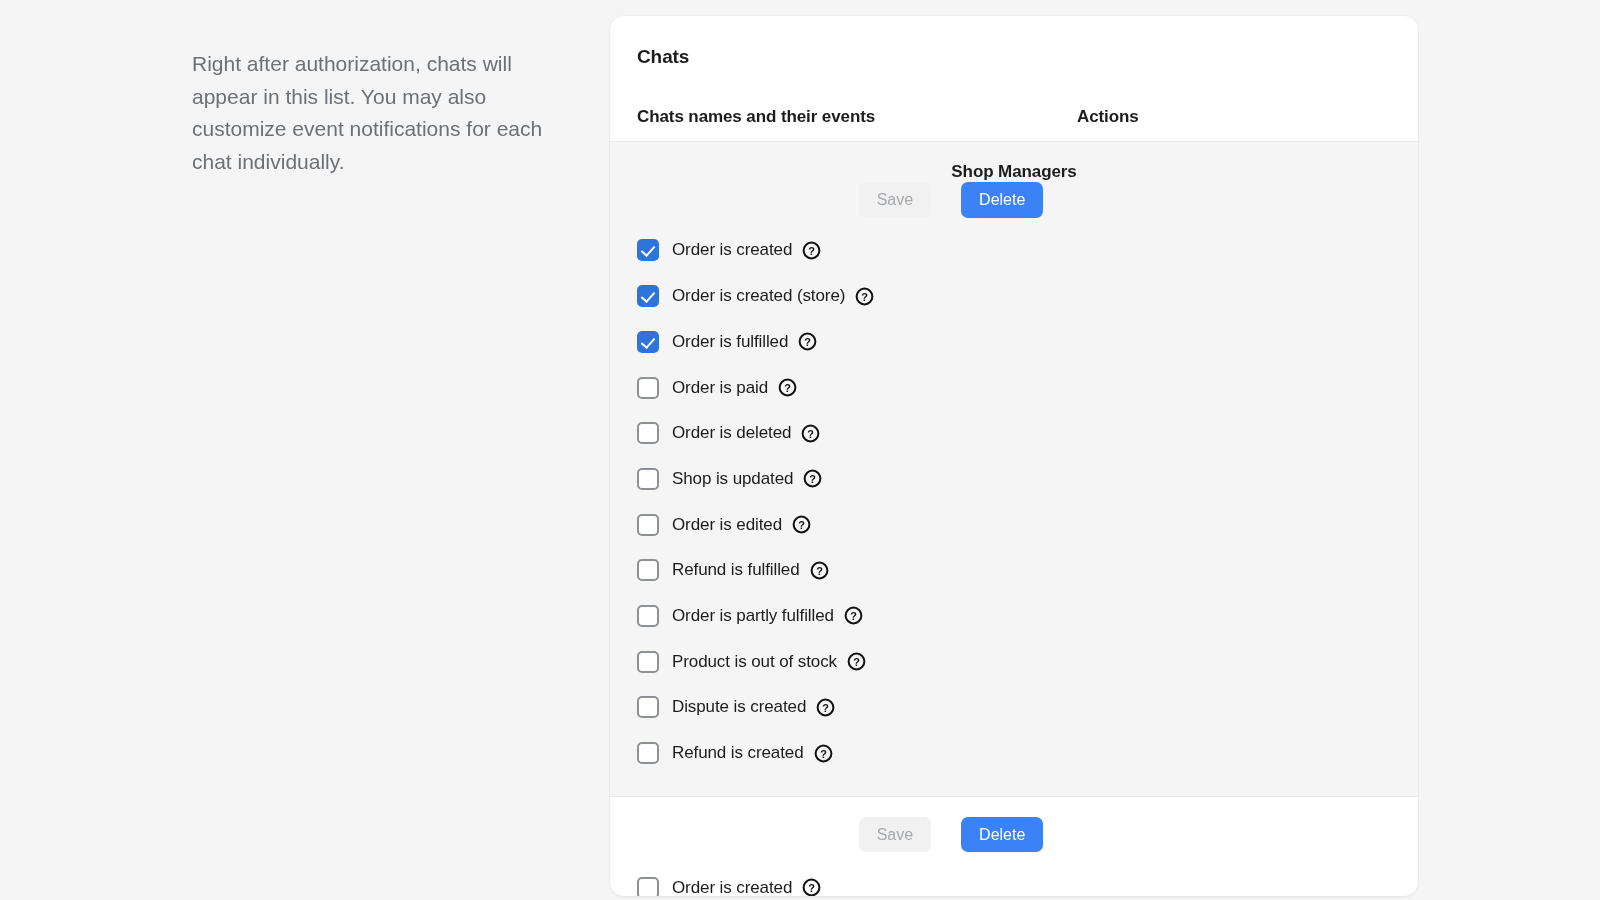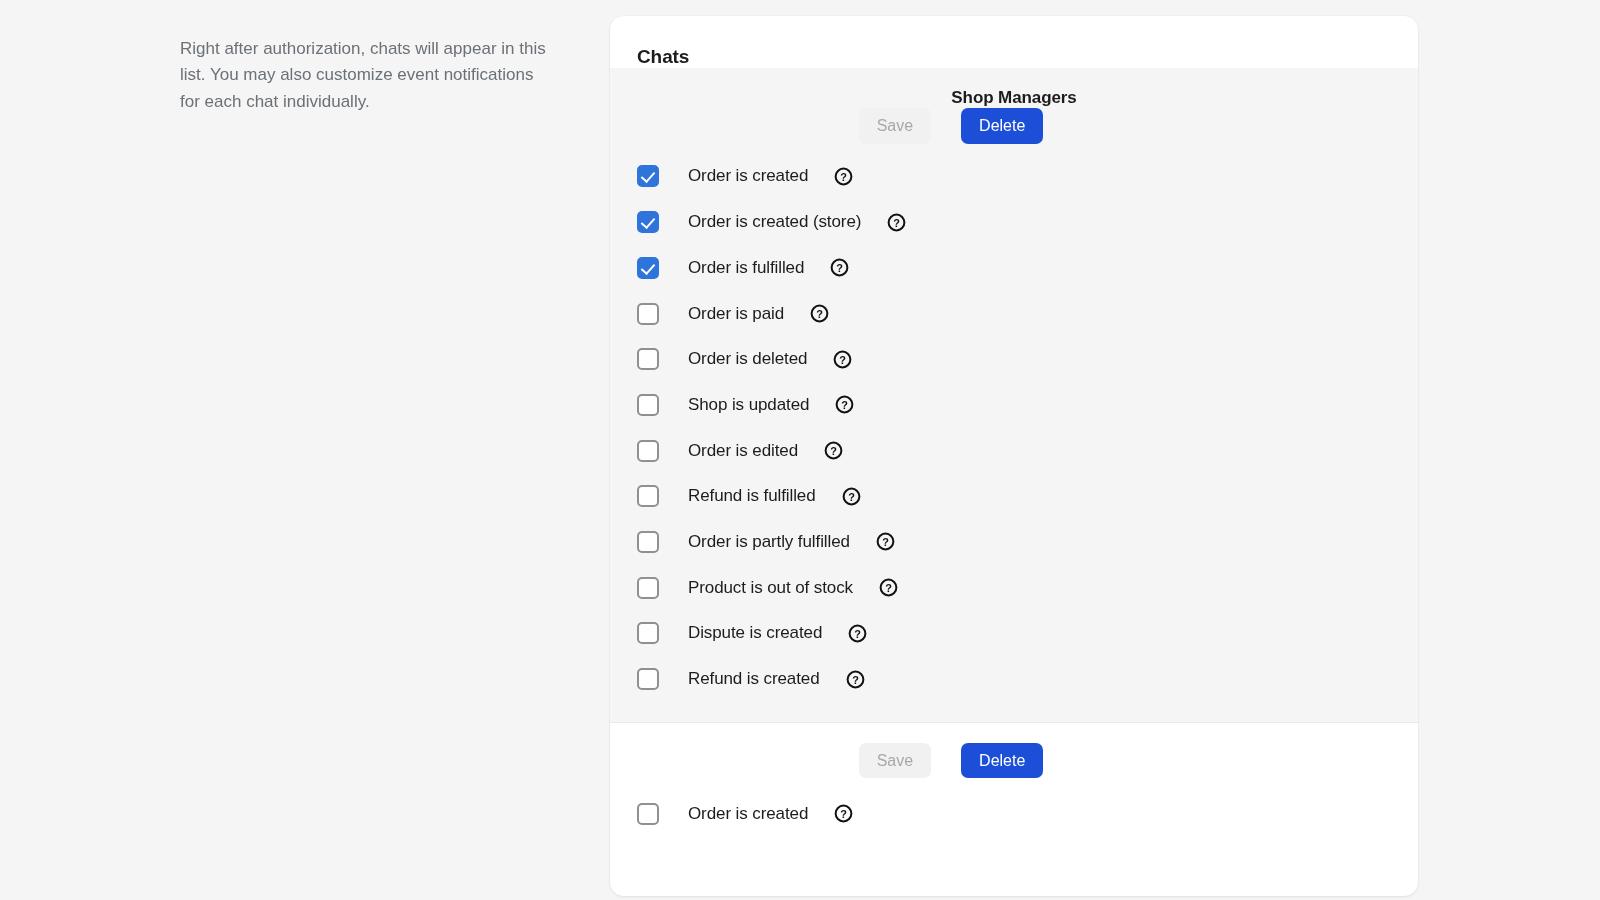--- a/index.html
+++ b/index.html
@@ -32,24 +32,24 @@
   }
   .side-title {
     font-size: 19px;
     font-weight: bold;
     color: #1c1c1c;
     letter-spacing: -0.1px;
     margin: 0 0 22px 0;
     line-height: 1.2;
   }
   .side-desc {
-    font-size: 17px;
+    font-size: 21px;
     line-height: 1.55;
     color: #6b7177;
-    margin: 0;
+    margin: 12px;
     max-width: 376px;
   }
 
   
   .card {
     position: absolute;
     left: 610px;
     top: 16px;
     width: 808px;
     height: 880px;
@@ -127,35 +127,34 @@
     padding: 9px 18px;
     cursor: pointer;
     line-height: 1.1;
     white-space: nowrap;
   }
   .btn-save {
     background: #f1f1f1;
     color: #a6a9ac;
   }
   .btn-delete {
-    background: #1d4ed8;
+    background: #3b82f6;
     color: #ffffff;
   }
 
   
   .event-list {
     list-style: none;
     margin: 10px 0 0 0;
     padding: 0 0 0 27px;
   }
   .event-item {
     display: flex;
     align-items: center;
     height: 45.7px;
-    gap: 16px;
   }
   .cb {
     width: 22px;
     height: 22px;
     border-radius: 5px;
     flex: 0 0 auto;
     position: relative;
     display: inline-block;
   }
   .cb.off {
@@ -200,20 +199,24 @@
 
 <div class="page">
 
   <div class="side-col">
     <p class="side-desc">Right after authorization, chats will appear in this list. You may also customize event notifications for each chat individually.</p>
   </div>
 
   <div class="card">
     <h3 class="card-title">Chats</h3>
 
+    <div class="table-head">
+      <div class="col-names">Chats names and their events</div>
+      <div class="col-actions">Actions</div>
+    </div>
 
     <div id="groups-container">
         <div class="group shaded">
           <div class="group-header">
             <div class="group-name">Shop Managers</div>
             <div class="group-actions">
               <button class="btn btn-save">Save</button>
               <button class="btn btn-delete">Delete</button>
             </div>
           </div>

